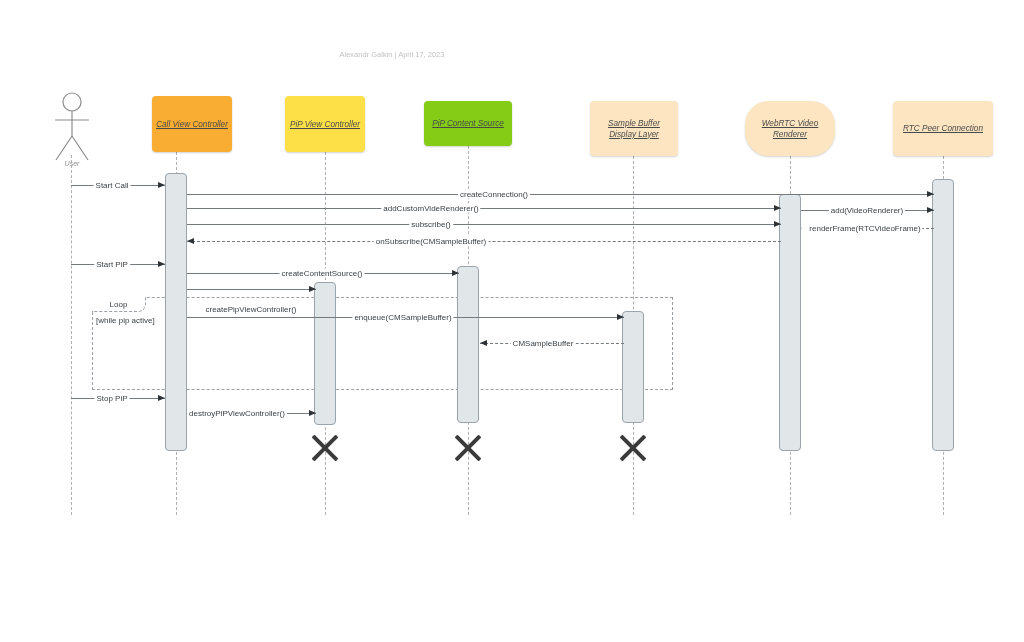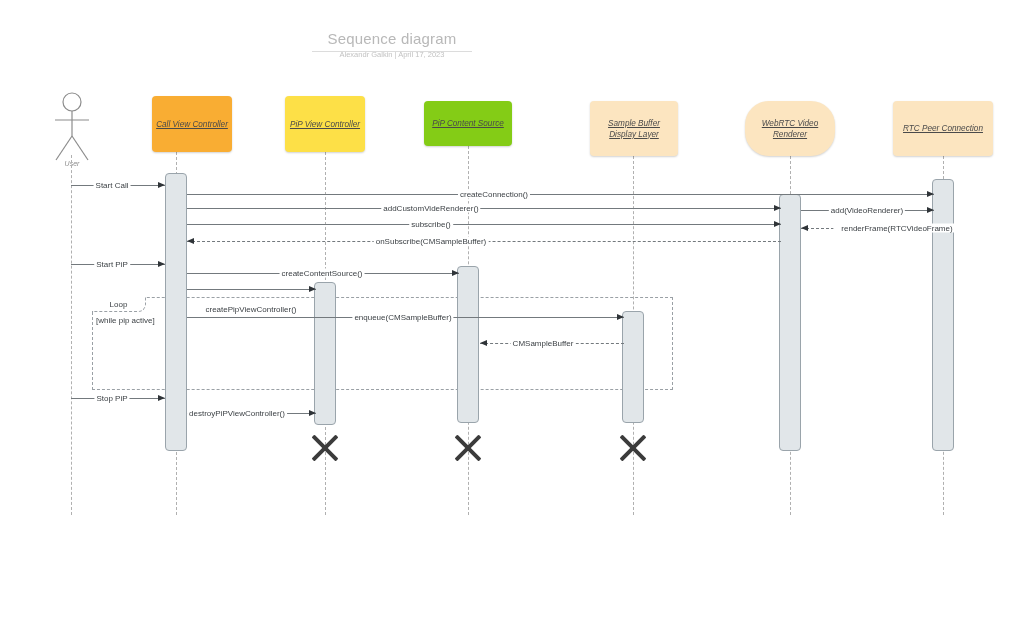--- a/index.html
+++ b/index.html
@@ -165,21 +165,20 @@
     border-radius: 1px;
   }
   .xmark::before { transform: rotate(45deg); }
   .xmark::after  { transform: rotate(-45deg); }
 </style>
 </head>
 <body>
 
 <div id="canvas">
 
-  <div class="title">Sequence diagram</div>
   <div class="subtitle">Alexandr Galkin  |  April 17, 2023</div>
 
   <svg class="actor" style="left:50px; top:92px; width:44px; height:72px;" viewBox="0 0 44 72">
     <circle cx="22" cy="10" r="9" fill="none" stroke="#8c8c8c" stroke-width="1.2"></circle>
     <line x1="22" y1="19" x2="22" y2="44" stroke="#8c8c8c" stroke-width="1.2"></line>
     <line x1="5" y1="28" x2="39" y2="28" stroke="#8c8c8c" stroke-width="1.2"></line>
     <line x1="22" y1="44" x2="6" y2="68" stroke="#8c8c8c" stroke-width="1.2"></line>
     <line x1="22" y1="44" x2="38" y2="68" stroke="#8c8c8c" stroke-width="1.2"></line>
   </svg>
   <div class="actor-label">User</div>
@@ -239,21 +238,21 @@
       <div class="arrowhead right" style="top: 204.5px; left: 774px;"></div>
       <div class="msg-label" style="left: 431px; top: 208px;">addCustomVideRenderer()</div>
       <div class="msg-line" style="left: 801px; top: 210px; width: 133px;"></div>
       <div class="arrowhead right" style="top: 206.5px; left: 927px;"></div>
       <div class="msg-label" style="left: 867px; top: 210px;">add(VideoRenderer)</div>
       <div class="msg-line" style="left: 187px; top: 224px; width: 594px;"></div>
       <div class="arrowhead right" style="top: 220.5px; left: 774px;"></div>
       <div class="msg-label" style="left: 431px; top: 224px;">subscribe()</div>
       <div class="msg-line dashed" style="left: 801px; top: 228px; width: 133px;"></div>
       <div class="arrowhead left" style="top: 224.5px; left: 801px;"></div>
-      <div class="msg-label" style="left: 894px; top: 228px; padding-left: 8px;">renderFrame(RTCVideoFrame)</div>
+      <div class="msg-label" style="left: 862px; top: 228px; padding-left: 8px;">renderFrame(RTCVideoFrame)</div>
       <div class="msg-line dashed" style="left: 187px; top: 241px; width: 594px;"></div>
       <div class="arrowhead left" style="top: 237.5px; left: 187px;"></div>
       <div class="msg-label" style="left: 431px; top: 241px;">onSubscribe(CMSampleBuffer)</div>
       <div class="msg-line" style="left: 71px; top: 264px; width: 94px;"></div>
       <div class="arrowhead right" style="top: 260.5px; left: 158px;"></div>
       <div class="msg-label" style="left: 112px; top: 264px;">Start PiP</div>
       <div class="msg-line" style="left: 187px; top: 273px; width: 272px;"></div>
       <div class="arrowhead right" style="top: 269.5px; left: 452px;"></div>
       <div class="msg-label" style="left: 322px; top: 273px;">createContentSource()</div>
       <div class="msg-line" style="left: 187px; top: 289px; width: 129px;"></div>

